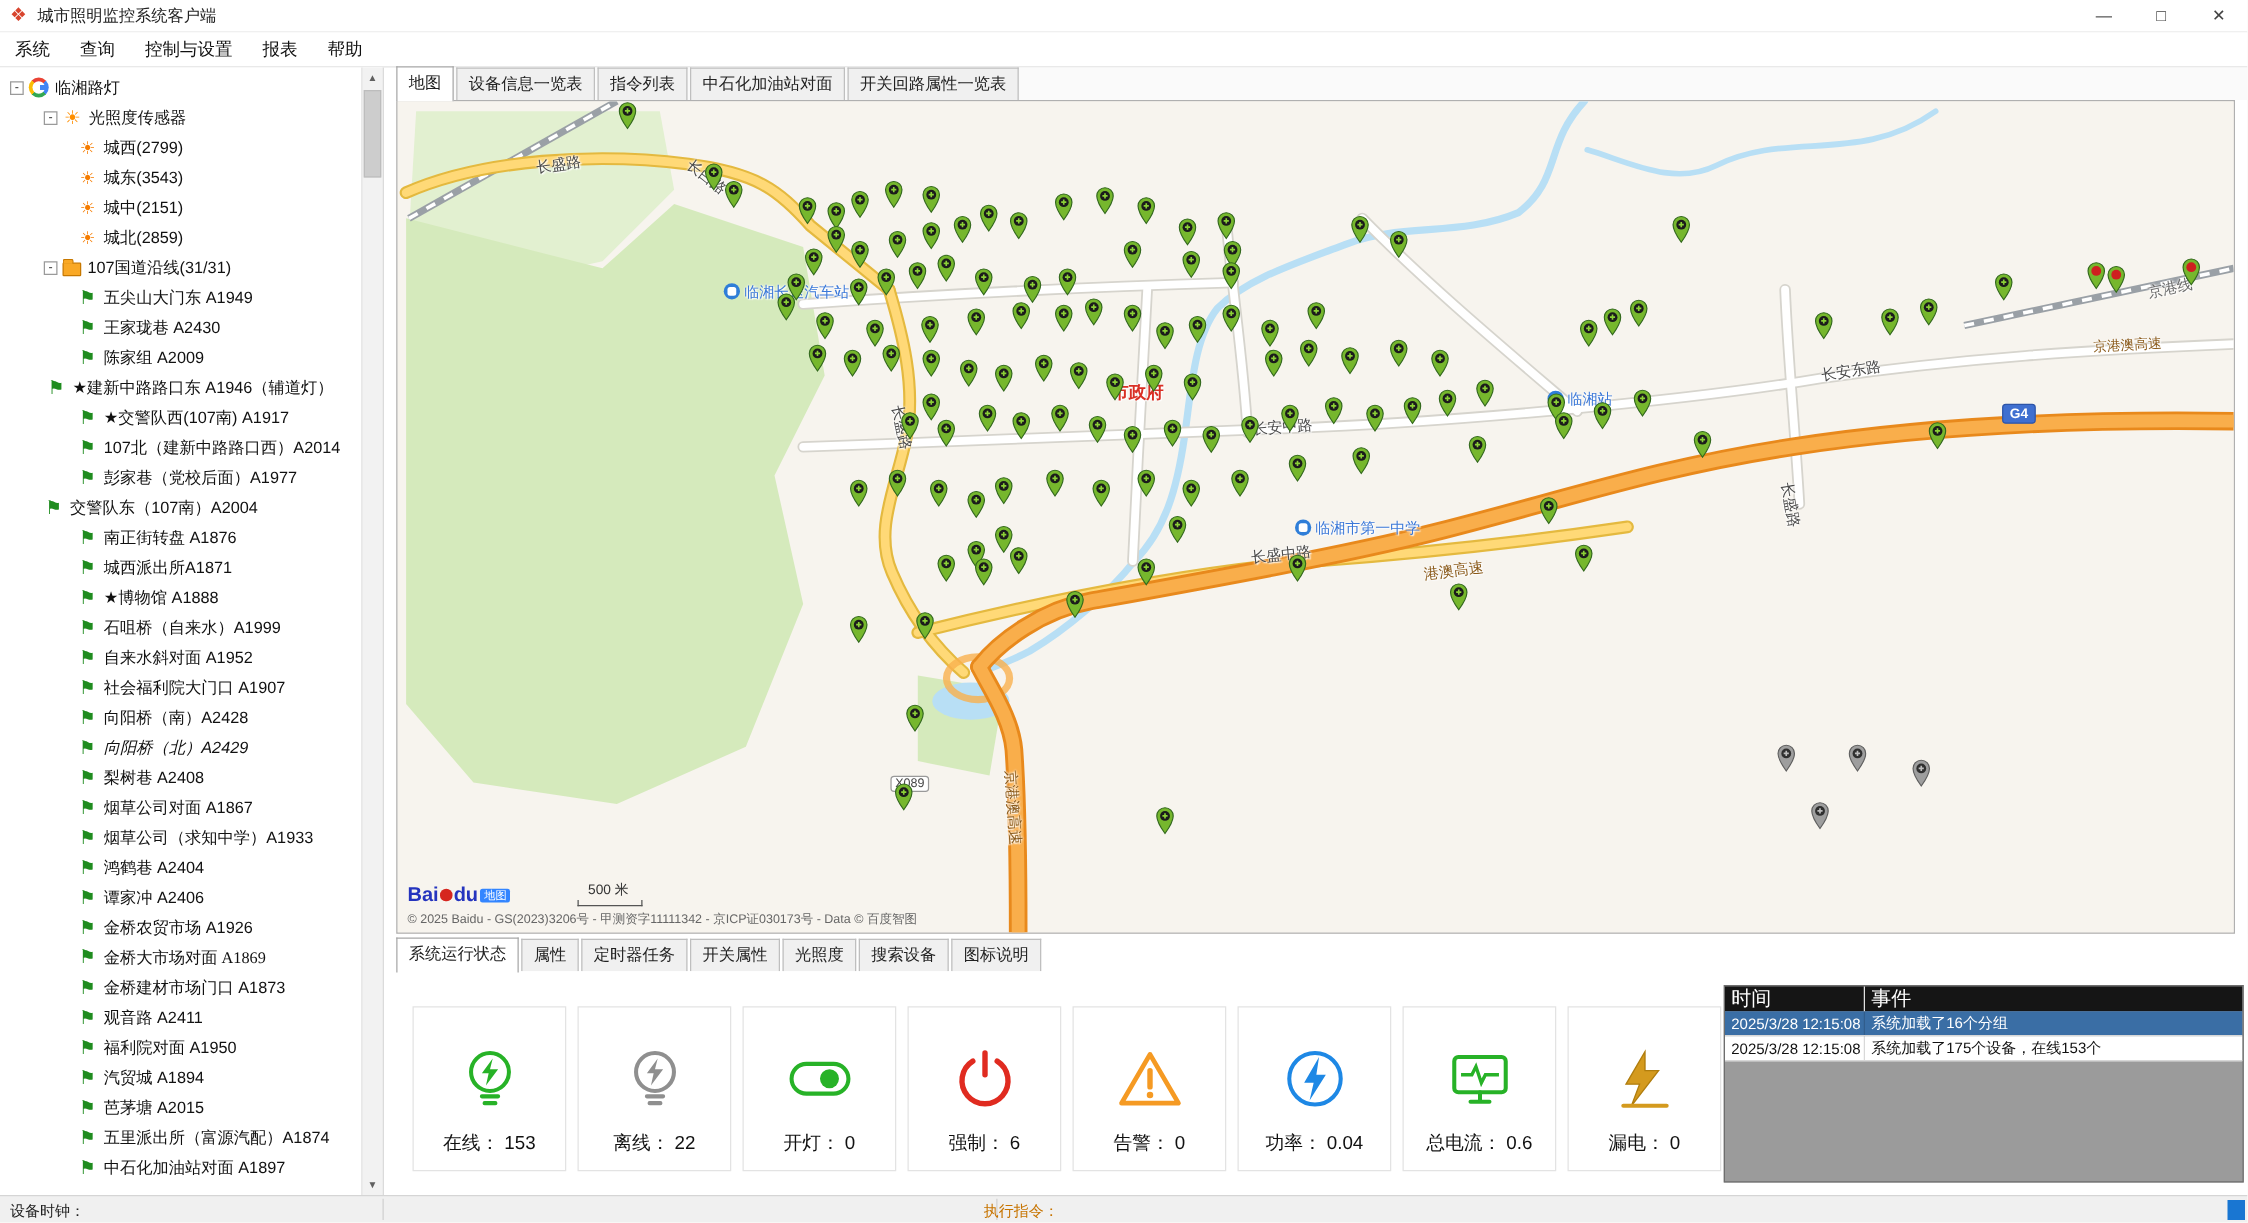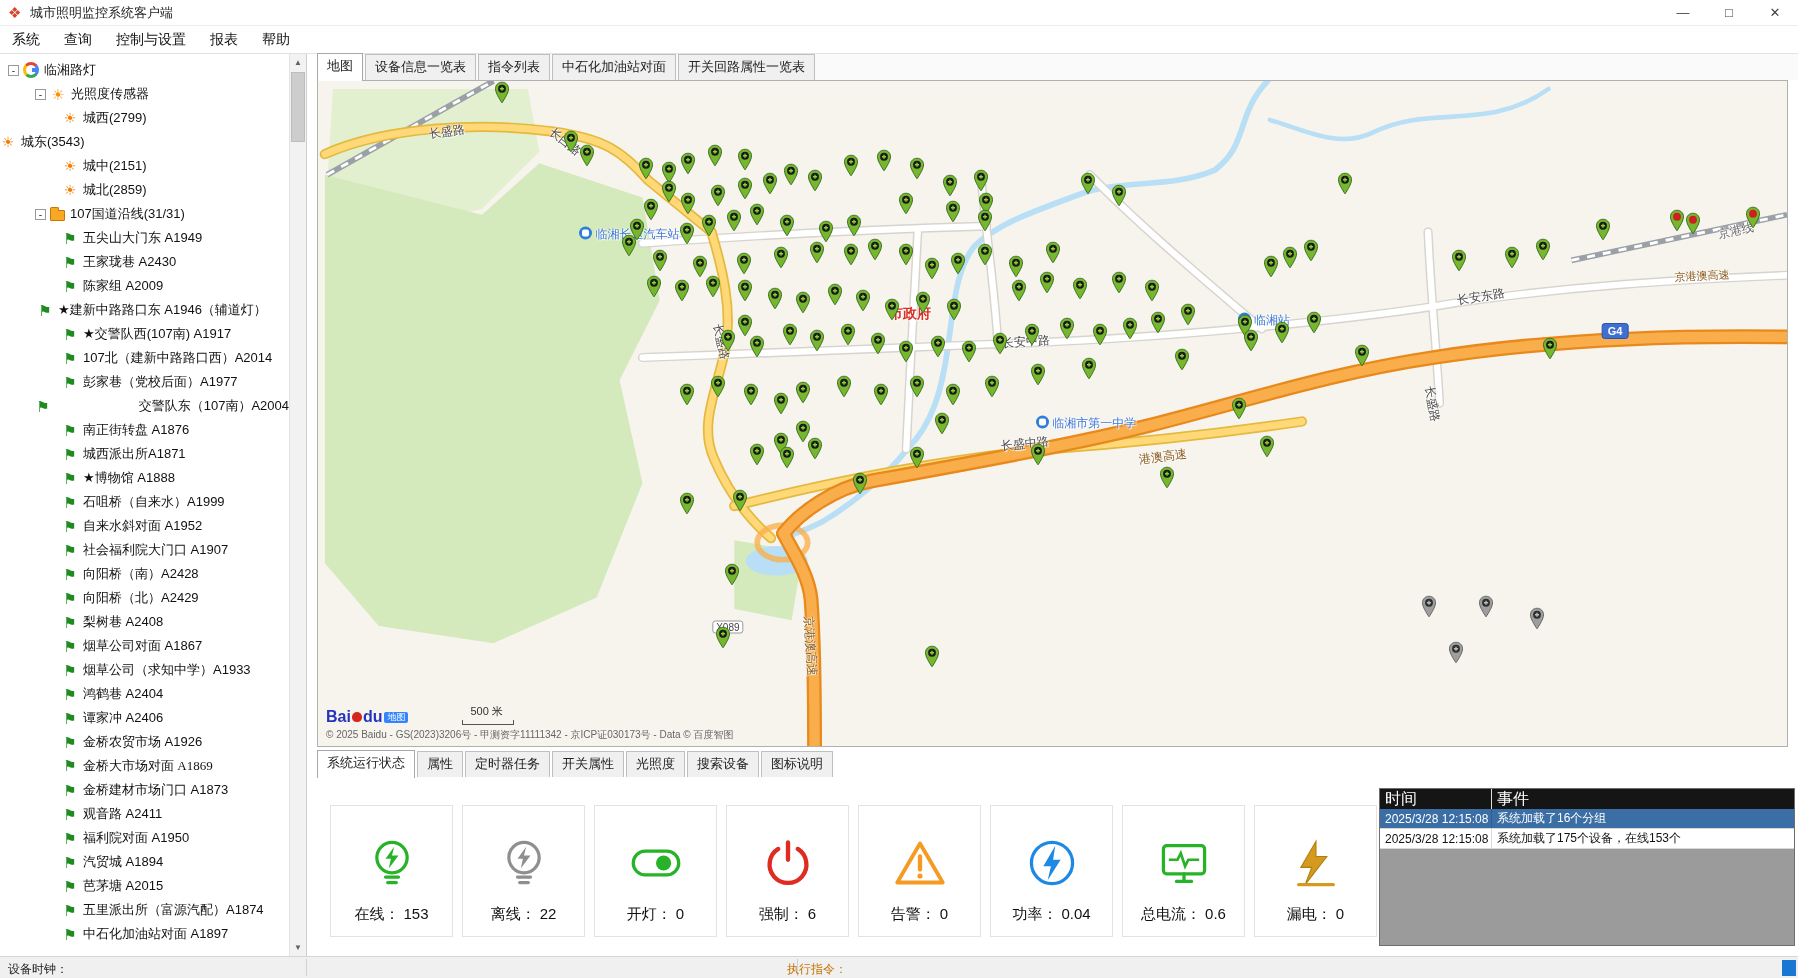--- a/index.html
+++ b/index.html
@@ -147,21 +147,21 @@
           <span class="t-icon icon-sun"></span>
           <span class="t-label">光照度传感器</span>
         </div>
 
         <div class="tree-row" style="padding-left: 62px;">
 
           <span class="t-icon icon-sensor"></span>
           <span class="t-label">城西(2799)</span>
         </div>
 
-        <div class="tree-row" style="">
+        <div class="tree-row" style="padding-left: 62px;">
 
           <span class="t-icon icon-sensor"></span>
           <span class="t-label">城东(3543)</span>
         </div>
 
         <div class="tree-row" style="padding-left: 62px;">
 
           <span class="t-icon icon-sensor"></span>
           <span class="t-label">城中(2151)</span>
         </div>
@@ -213,21 +213,21 @@
           <span class="t-icon icon-flag"></span>
           <span class="t-label">107北（建新中路路口西）A2014</span>
         </div>
 
         <div class="tree-row" style="padding-left: 62px;">
 
           <span class="t-icon icon-flag"></span>
           <span class="t-label">彭家巷（党校后面）A1977</span>
         </div>
 
-        <div class="tree-row" style="padding-left: 35px; justify-content: space-between;">
+        <div class="tree-row" style="padding-left: 35px;">
 
           <span class="t-icon icon-flag"></span>
           <span class="t-label">交警队东（107南）A2004</span>
         </div>
 
         <div class="tree-row" style="padding-left: 62px;">
 
           <span class="t-icon icon-flag"></span>
           <span class="t-label">南正街转盘  A1876</span>
         </div>
@@ -261,21 +261,21 @@
           <span class="t-icon icon-flag"></span>
           <span class="t-label">社会福利院大门口  A1907</span>
         </div>
 
         <div class="tree-row" style="padding-left: 62px;">
 
           <span class="t-icon icon-flag"></span>
           <span class="t-label">向阳桥（南）A2428</span>
         </div>
 
-        <div class="tree-row" style="padding-left: 62px;">
+        <div class="tree-row" style="padding-left: 62px; font-style: italic;">
 
           <span class="t-icon icon-flag"></span>
           <span class="t-label">向阳桥（北）A2429</span>
         </div>
 
         <div class="tree-row" style="padding-left: 62px;">
 
           <span class="t-icon icon-flag"></span>
           <span class="t-label">梨树巷  A2408</span>
         </div>

